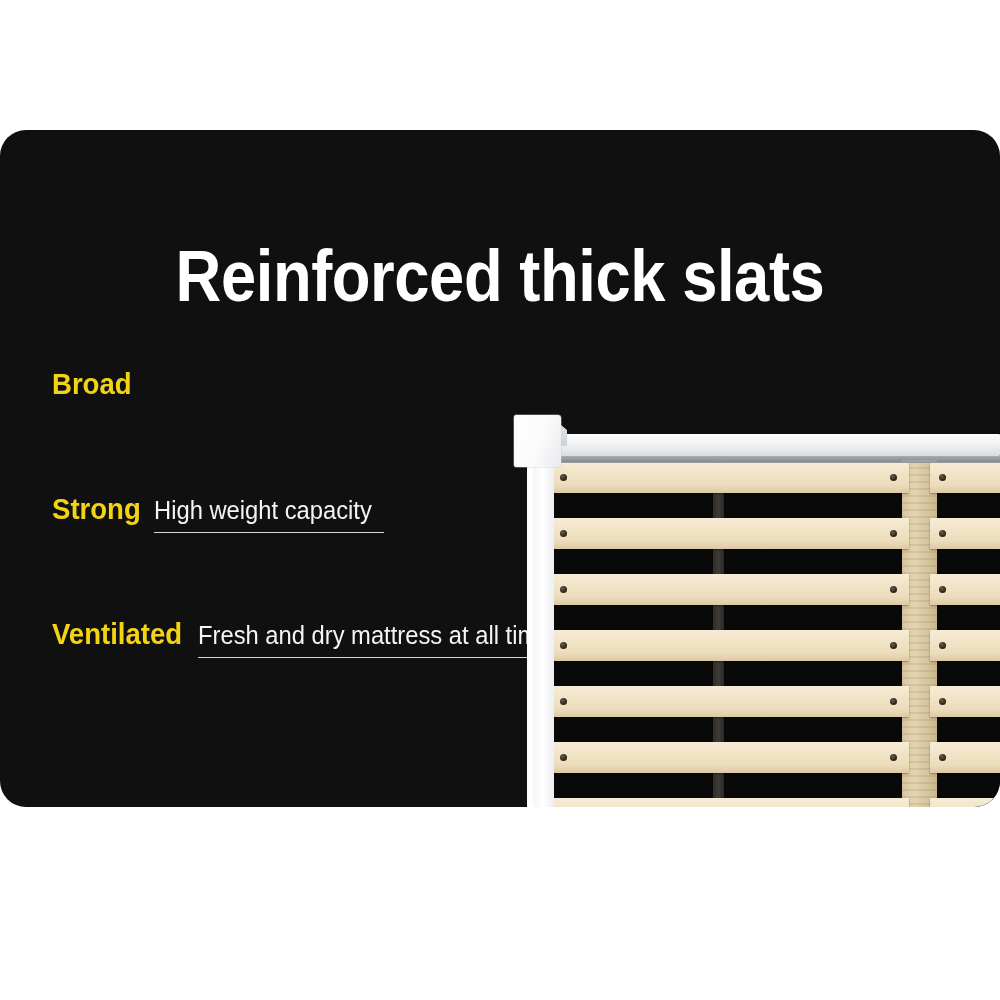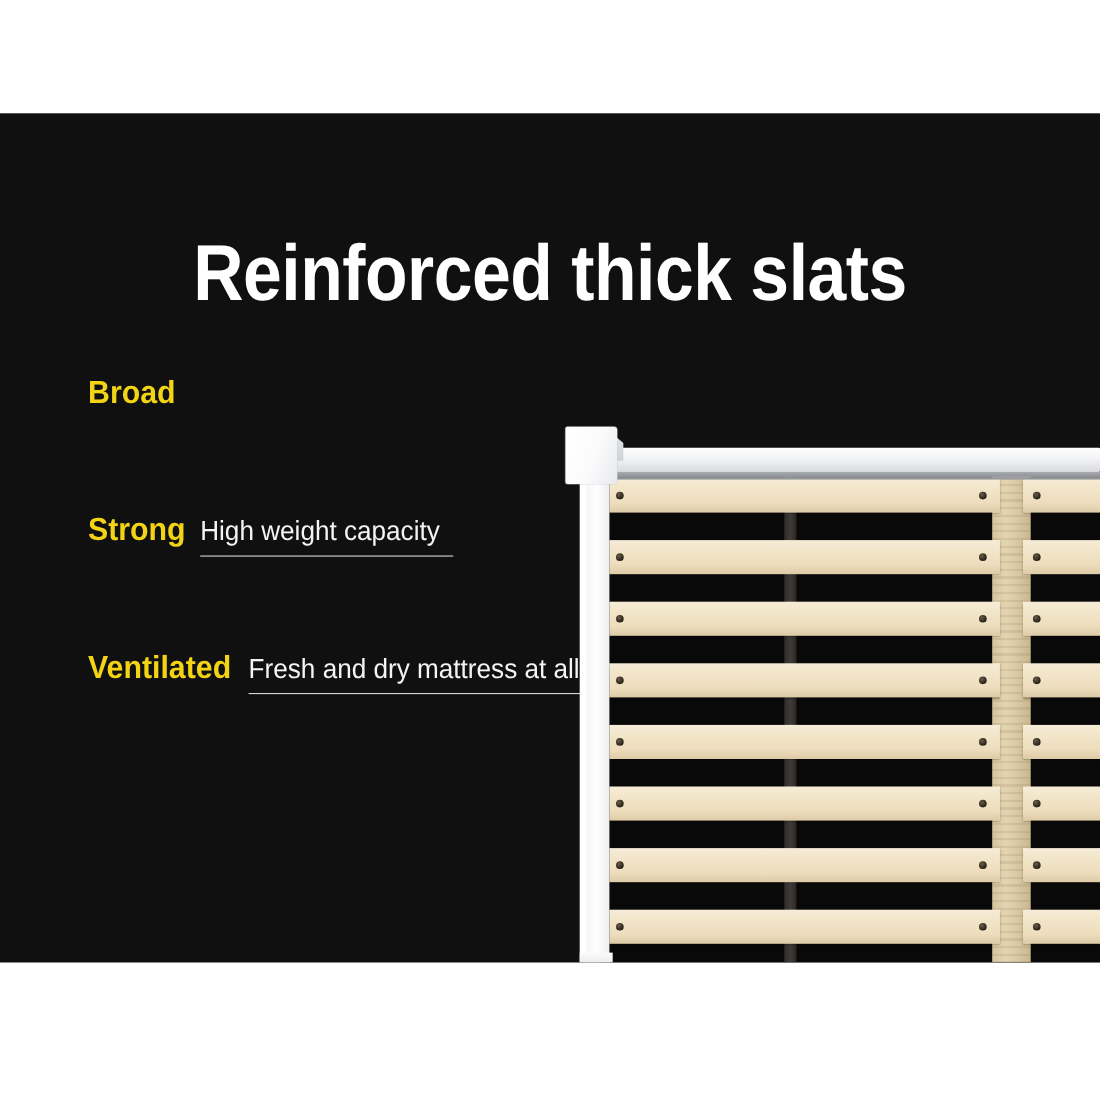--- a/index.html
+++ b/index.html
@@ -18,25 +18,26 @@
     position: relative;
     width: 1000px;
     height: 1000px;
     background: #ffffff;
   }
 
   
   .panel {
     position: absolute;
     left: 0;
-    top: 103px;
+    top: 130px;
     width: 1000px;
-    height: 772px;
+    height: 677px;
     background: #111010;
     overflow: hidden;
+    border-radius: 26px;
   }
 
   
   .headline {
     position: absolute;
     left: 0;
     top: 62px;
     width: 1000px;
     text-align: center;
     color: #ffffff;
@@ -58,21 +59,20 @@
     width: 520px;
   }
   .feature {
     position: relative;
     height: 125px;
   }
   .feature-inner {
     display: flex;
     align-items: baseline;
     gap: 9px;
-    margin-left: 28px;
   }
   .f-term {
     color: #F3D414;
     font-weight: bold;
     font-size: 29px;
     line-height: 1;
     white-space: nowrap;
     transform: scaleX(0.95);
     transform-origin: 0 50%;
   }

